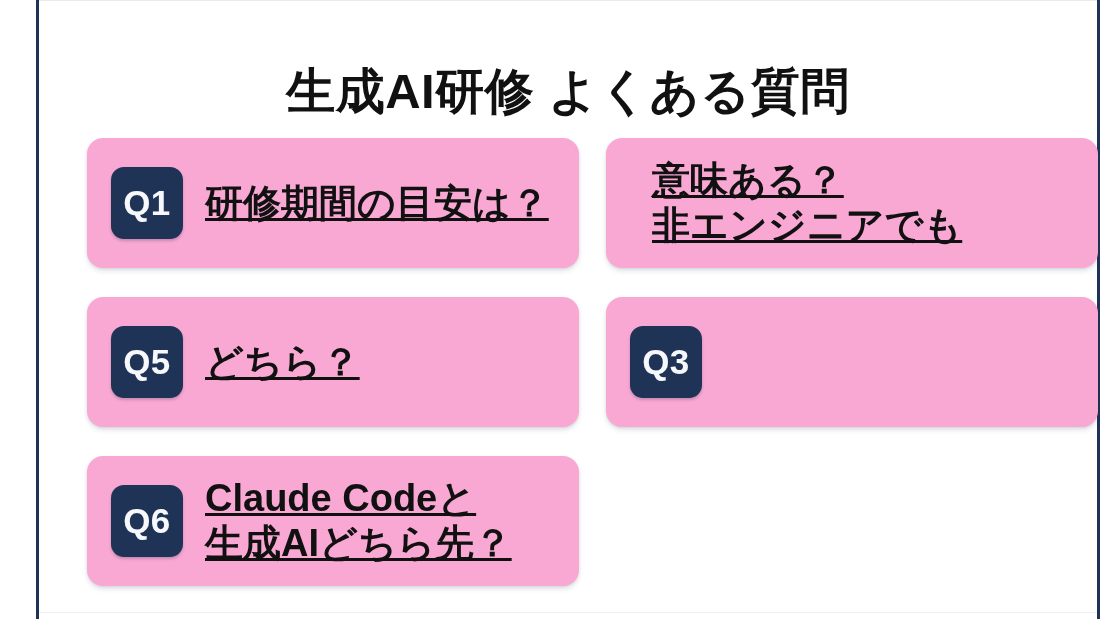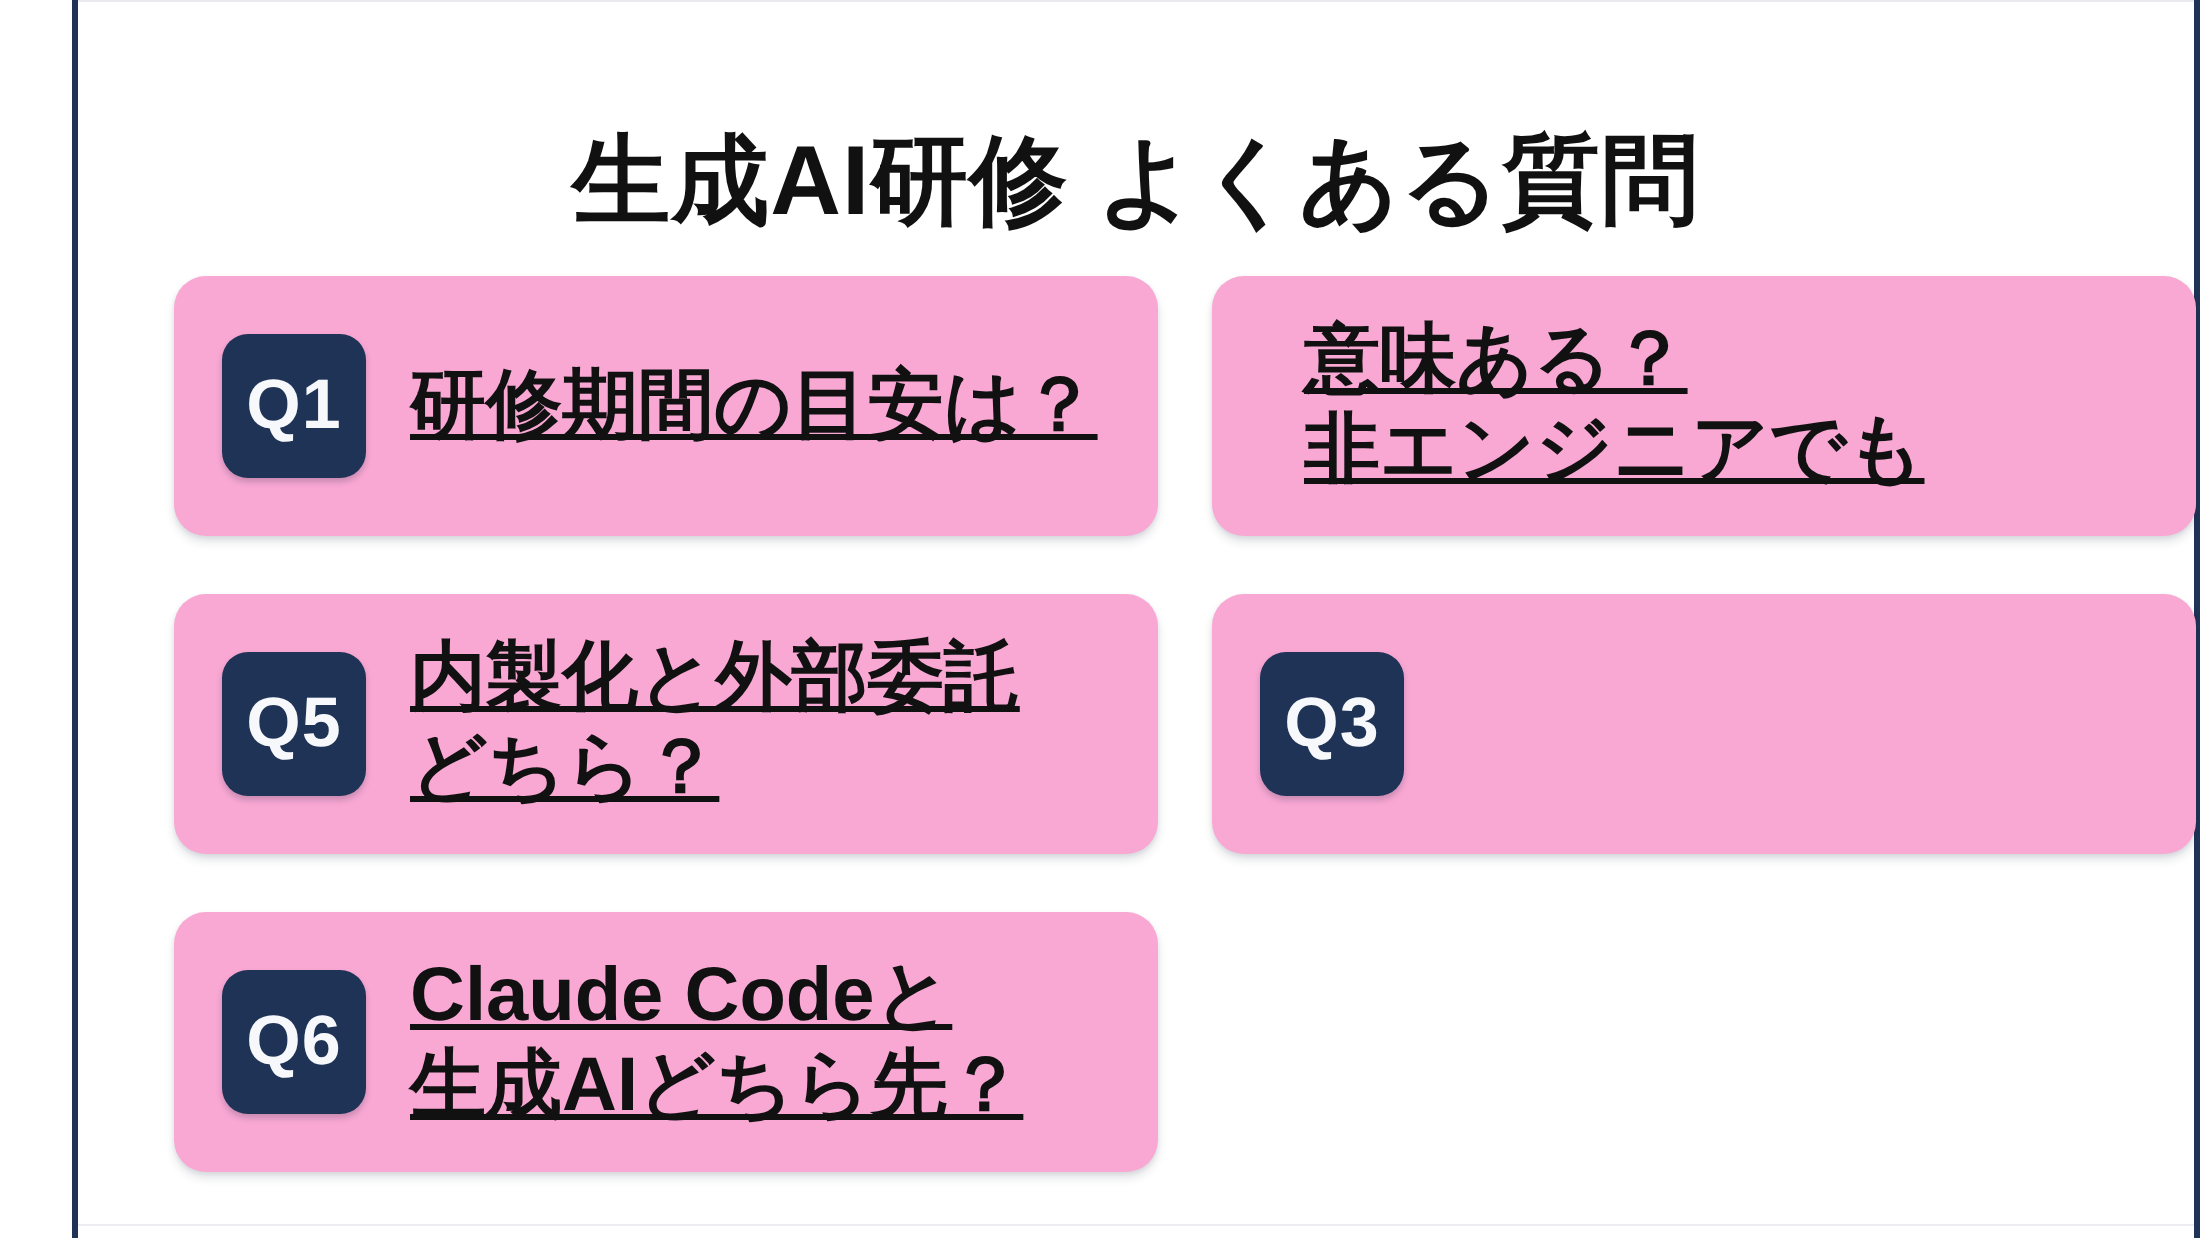--- a/index.html
+++ b/index.html
@@ -131,21 +131,20 @@
     <div class="faq-card">
       <div class="faq-question">
         <span class="line">意味ある？</span>
         <span class="line">非エンジニアでも</span>
       </div>
     </div>
 
     <div class="faq-card">
       <div class="faq-badge">Q5</div>
       <div class="faq-question">
-        <span class="line">内製化と外部委託</span>
         <span class="line">どちら？</span>
       </div>
     </div>
 
     <div class="faq-card">
       <div class="faq-badge">Q3</div>
     </div>
 
     <div class="faq-card">
       <div class="faq-badge">Q6</div>

